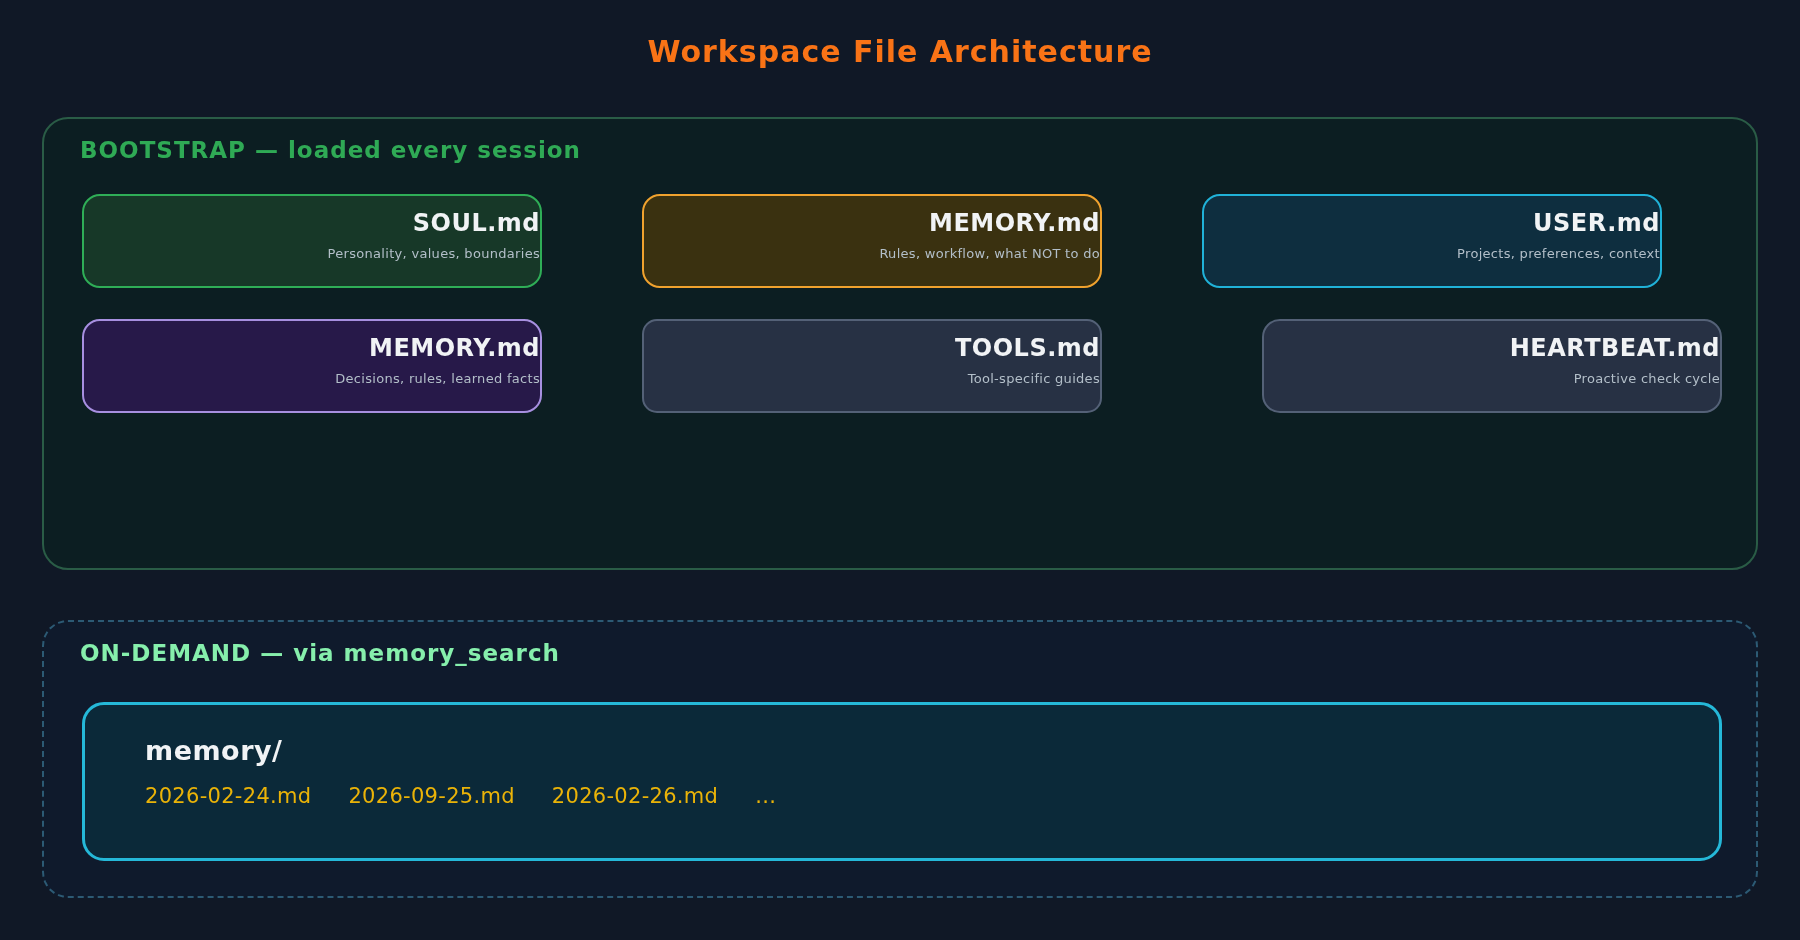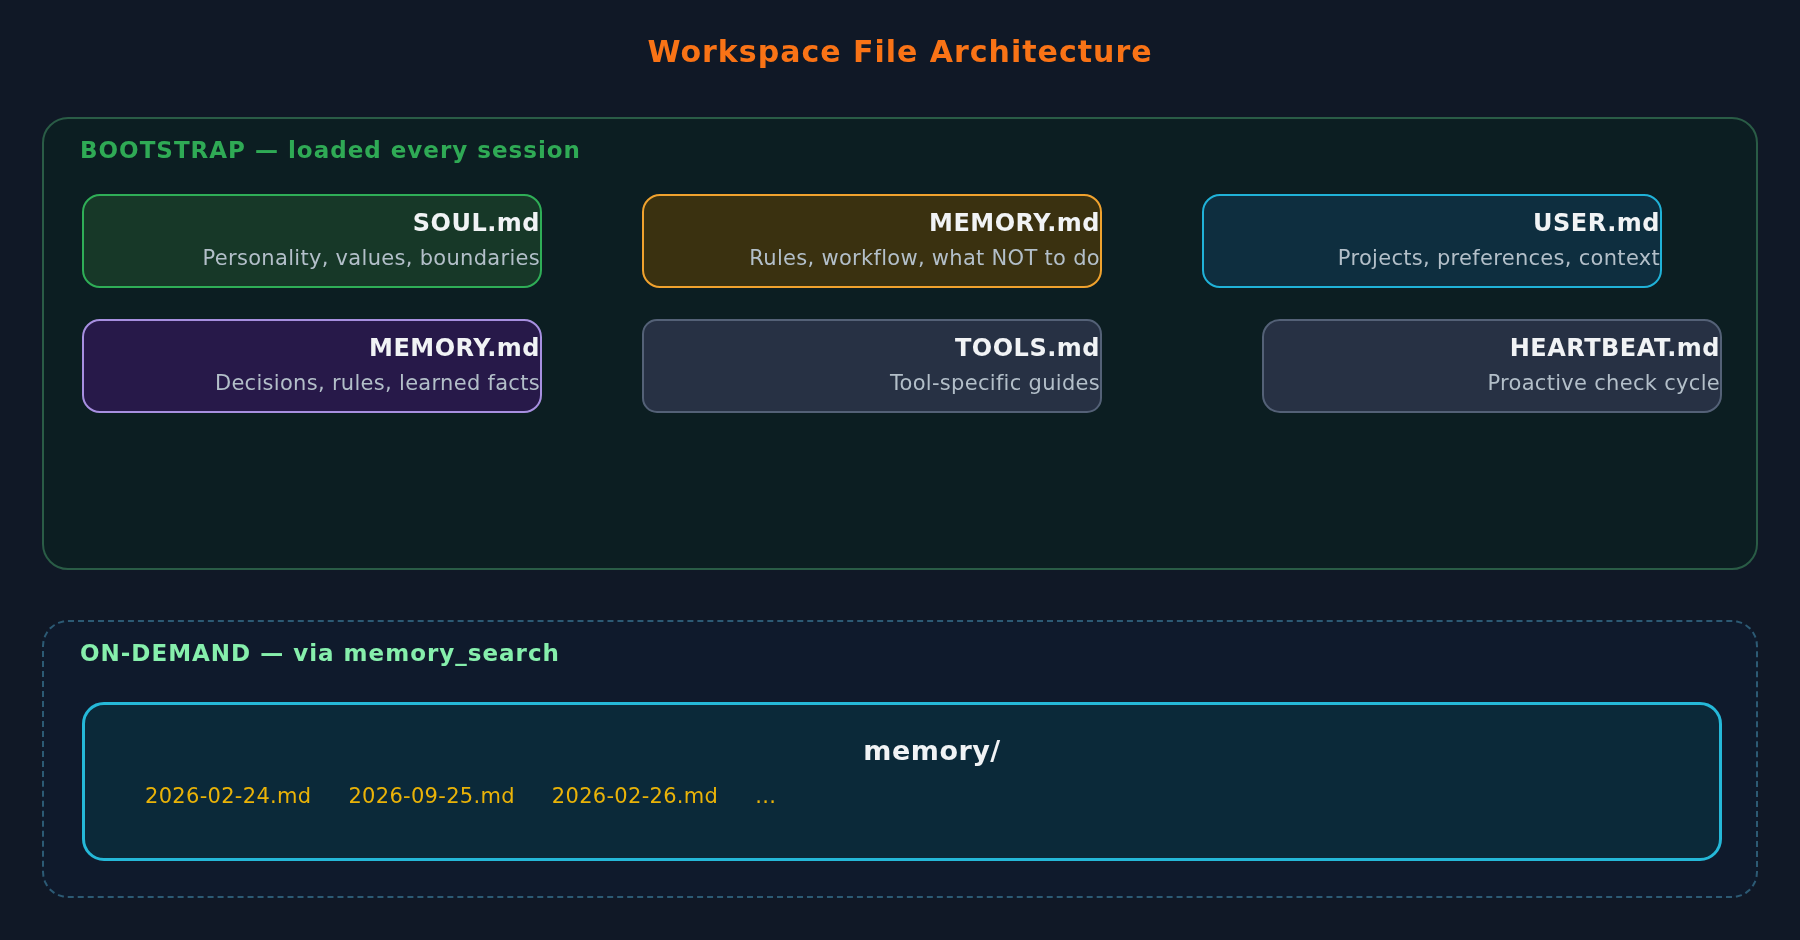--- a/index.html
+++ b/index.html
@@ -43,37 +43,36 @@
     border-radius:18px;
     border:2.5px solid #556378;
     padding:13px 0 0 18px;
     text-align:right;
   }
   .card .card-title {
     font-size:24px; font-weight:bold; color:#f1f3f5; letter-spacing:0.5px;
   }
   .card .card-desc {
     margin-top:9px;
-    font-size:21px; color:#b3bfc9; letter-spacing:0.3px;
+    font-size:13px; color:#b3bfc9; letter-spacing:0.3px;
   }
   .card.pos-0 { left:38px;   top:75px;  }
   .card.pos-1 { left:598px;  top:75px;  }
   .card.pos-2 { left:1158px; top:75px;  }
   .card.pos-3 { left:38px;   top:200px; }
   .card.pos-4 { left:598px;  top:200px; }
   .card.pos-5 { left:1218px; top:200px; }
   .memory-card {
     position:absolute;
     left:38px; top:80px;
     width:1640px; height:159px;
     border:3px solid #25b8d8;
     border-radius:22px;
     background:#0b2939;
     padding:30px 0 0 60px;
-    text-align:center;
   }
   .memory-title {
     font-size:27px; font-weight:bold; color:#f1f3f5; letter-spacing:0.5px;
   }
   .memory-files {
     display:flex; column-gap:37px;
     margin-top:18px;
     font-size:21px; color:#eab308; letter-spacing:0.3px;
   }
 </style>

